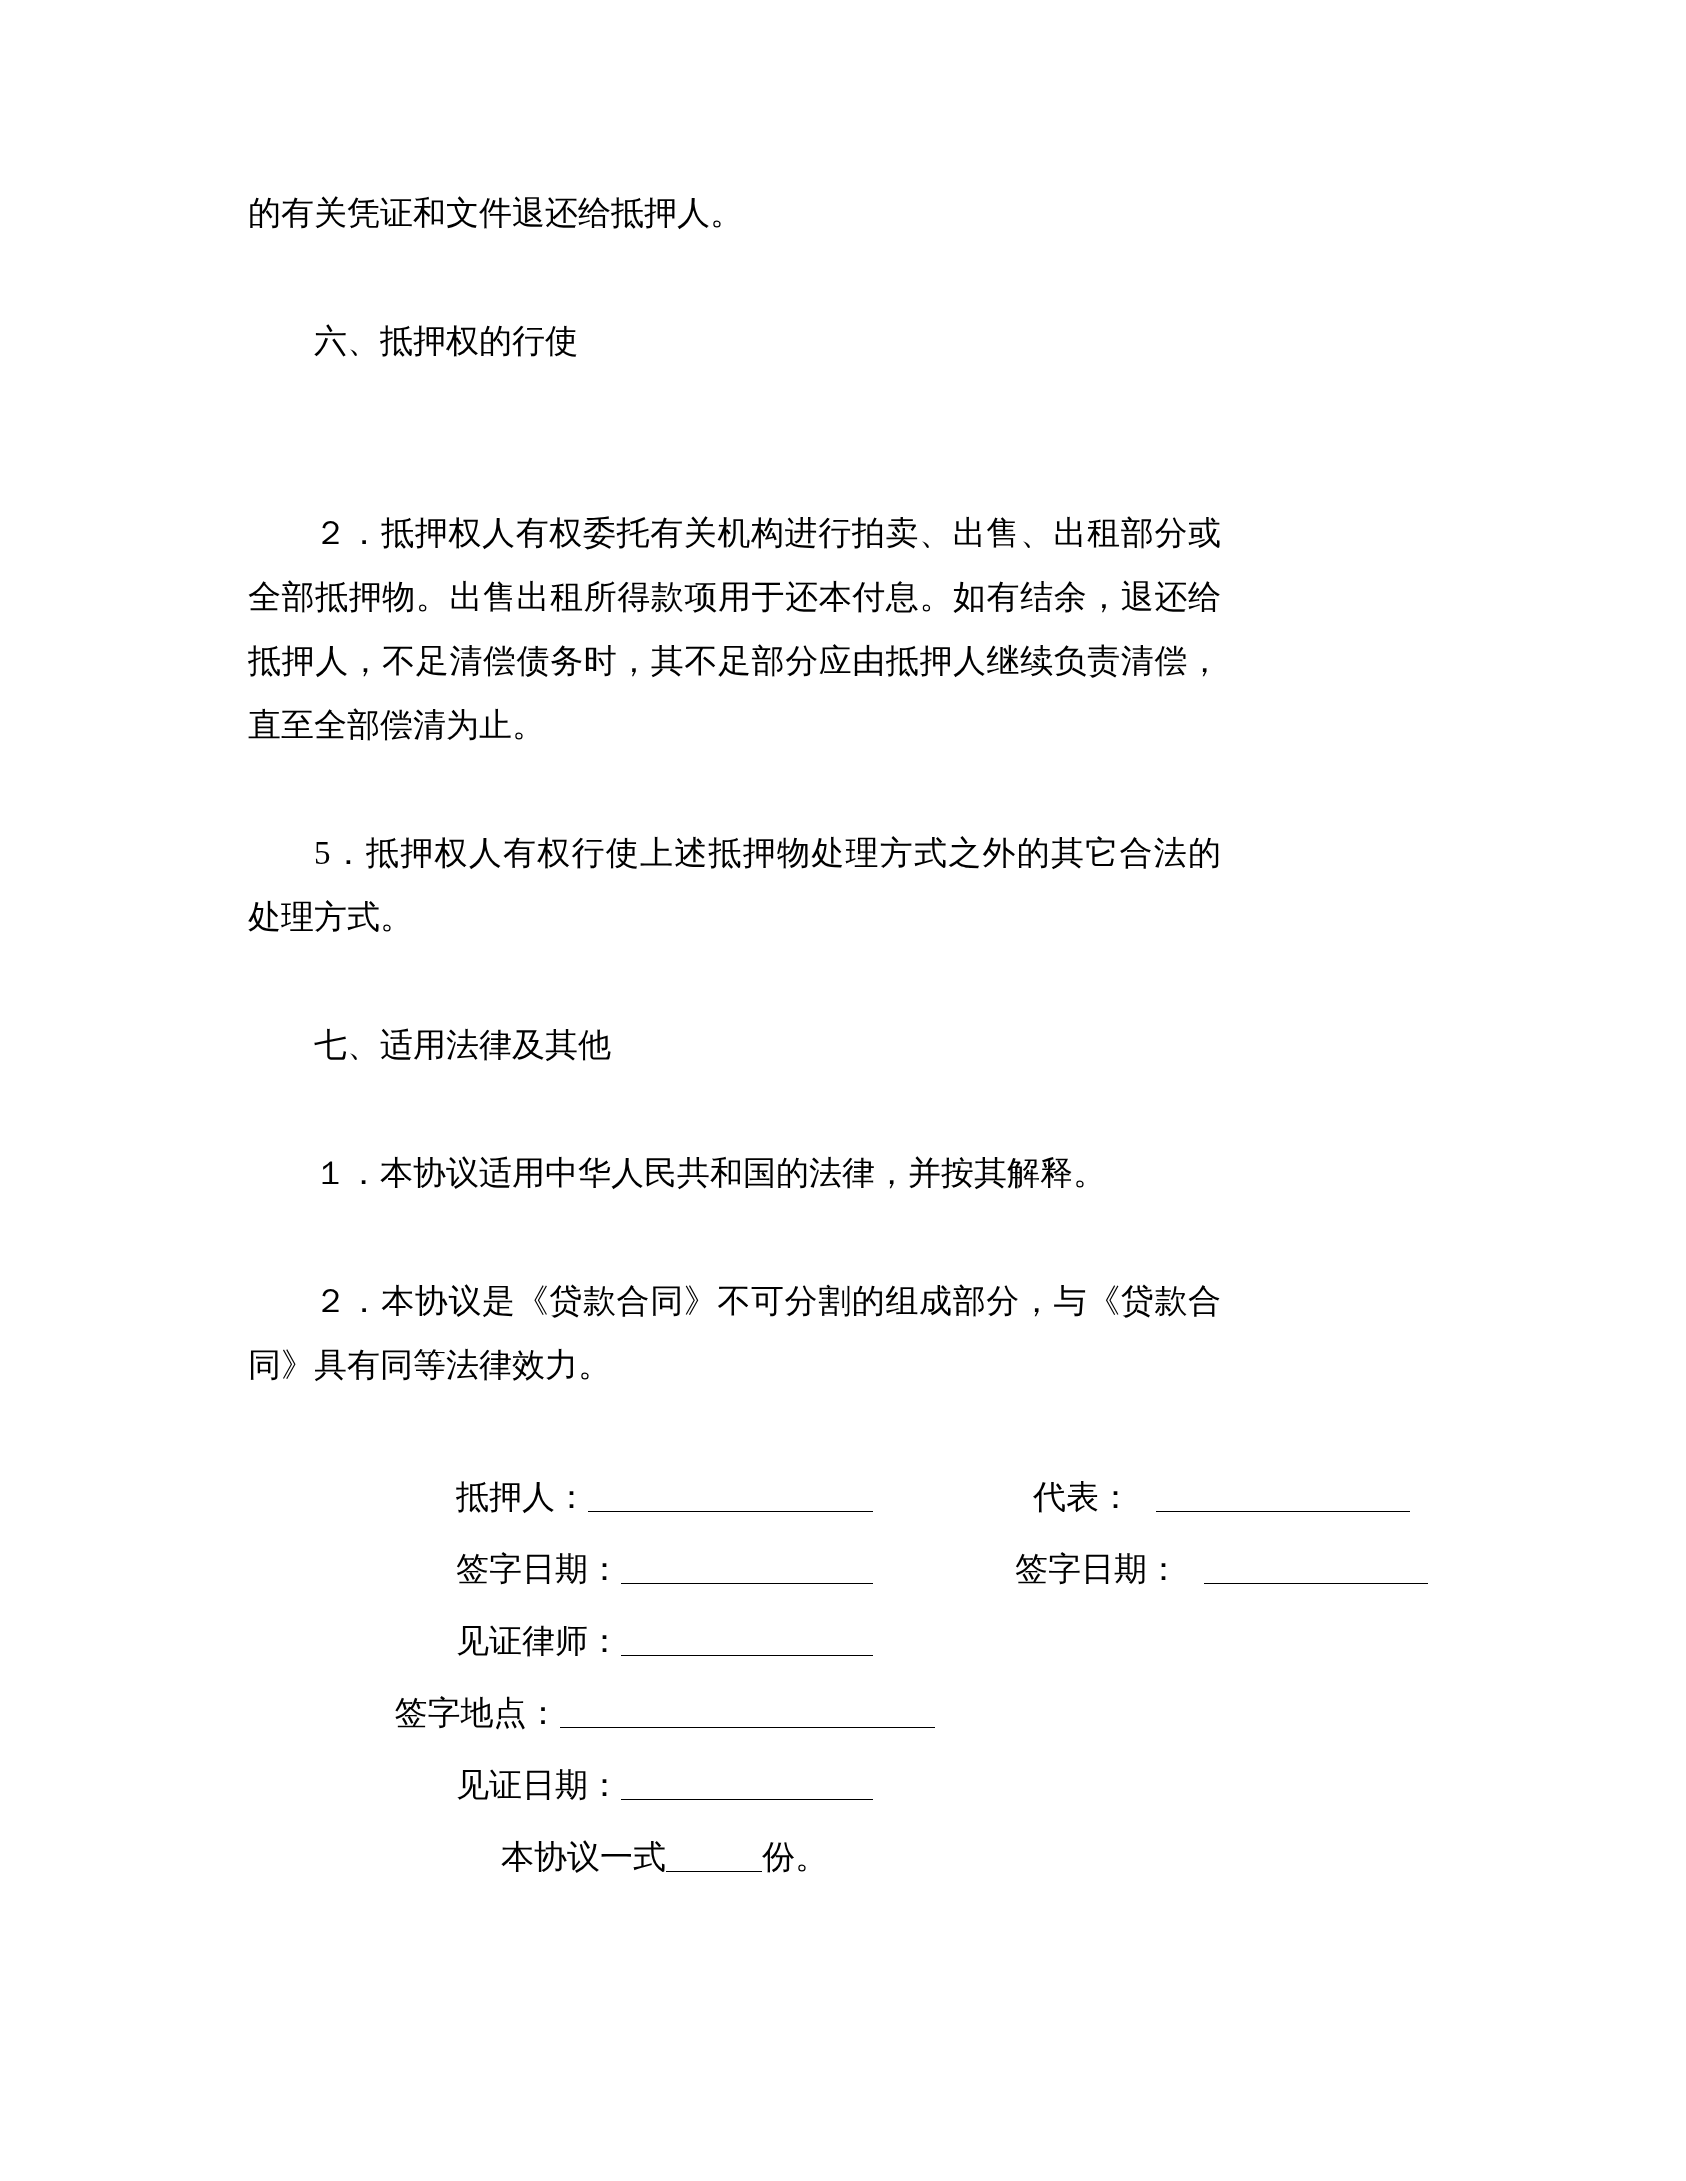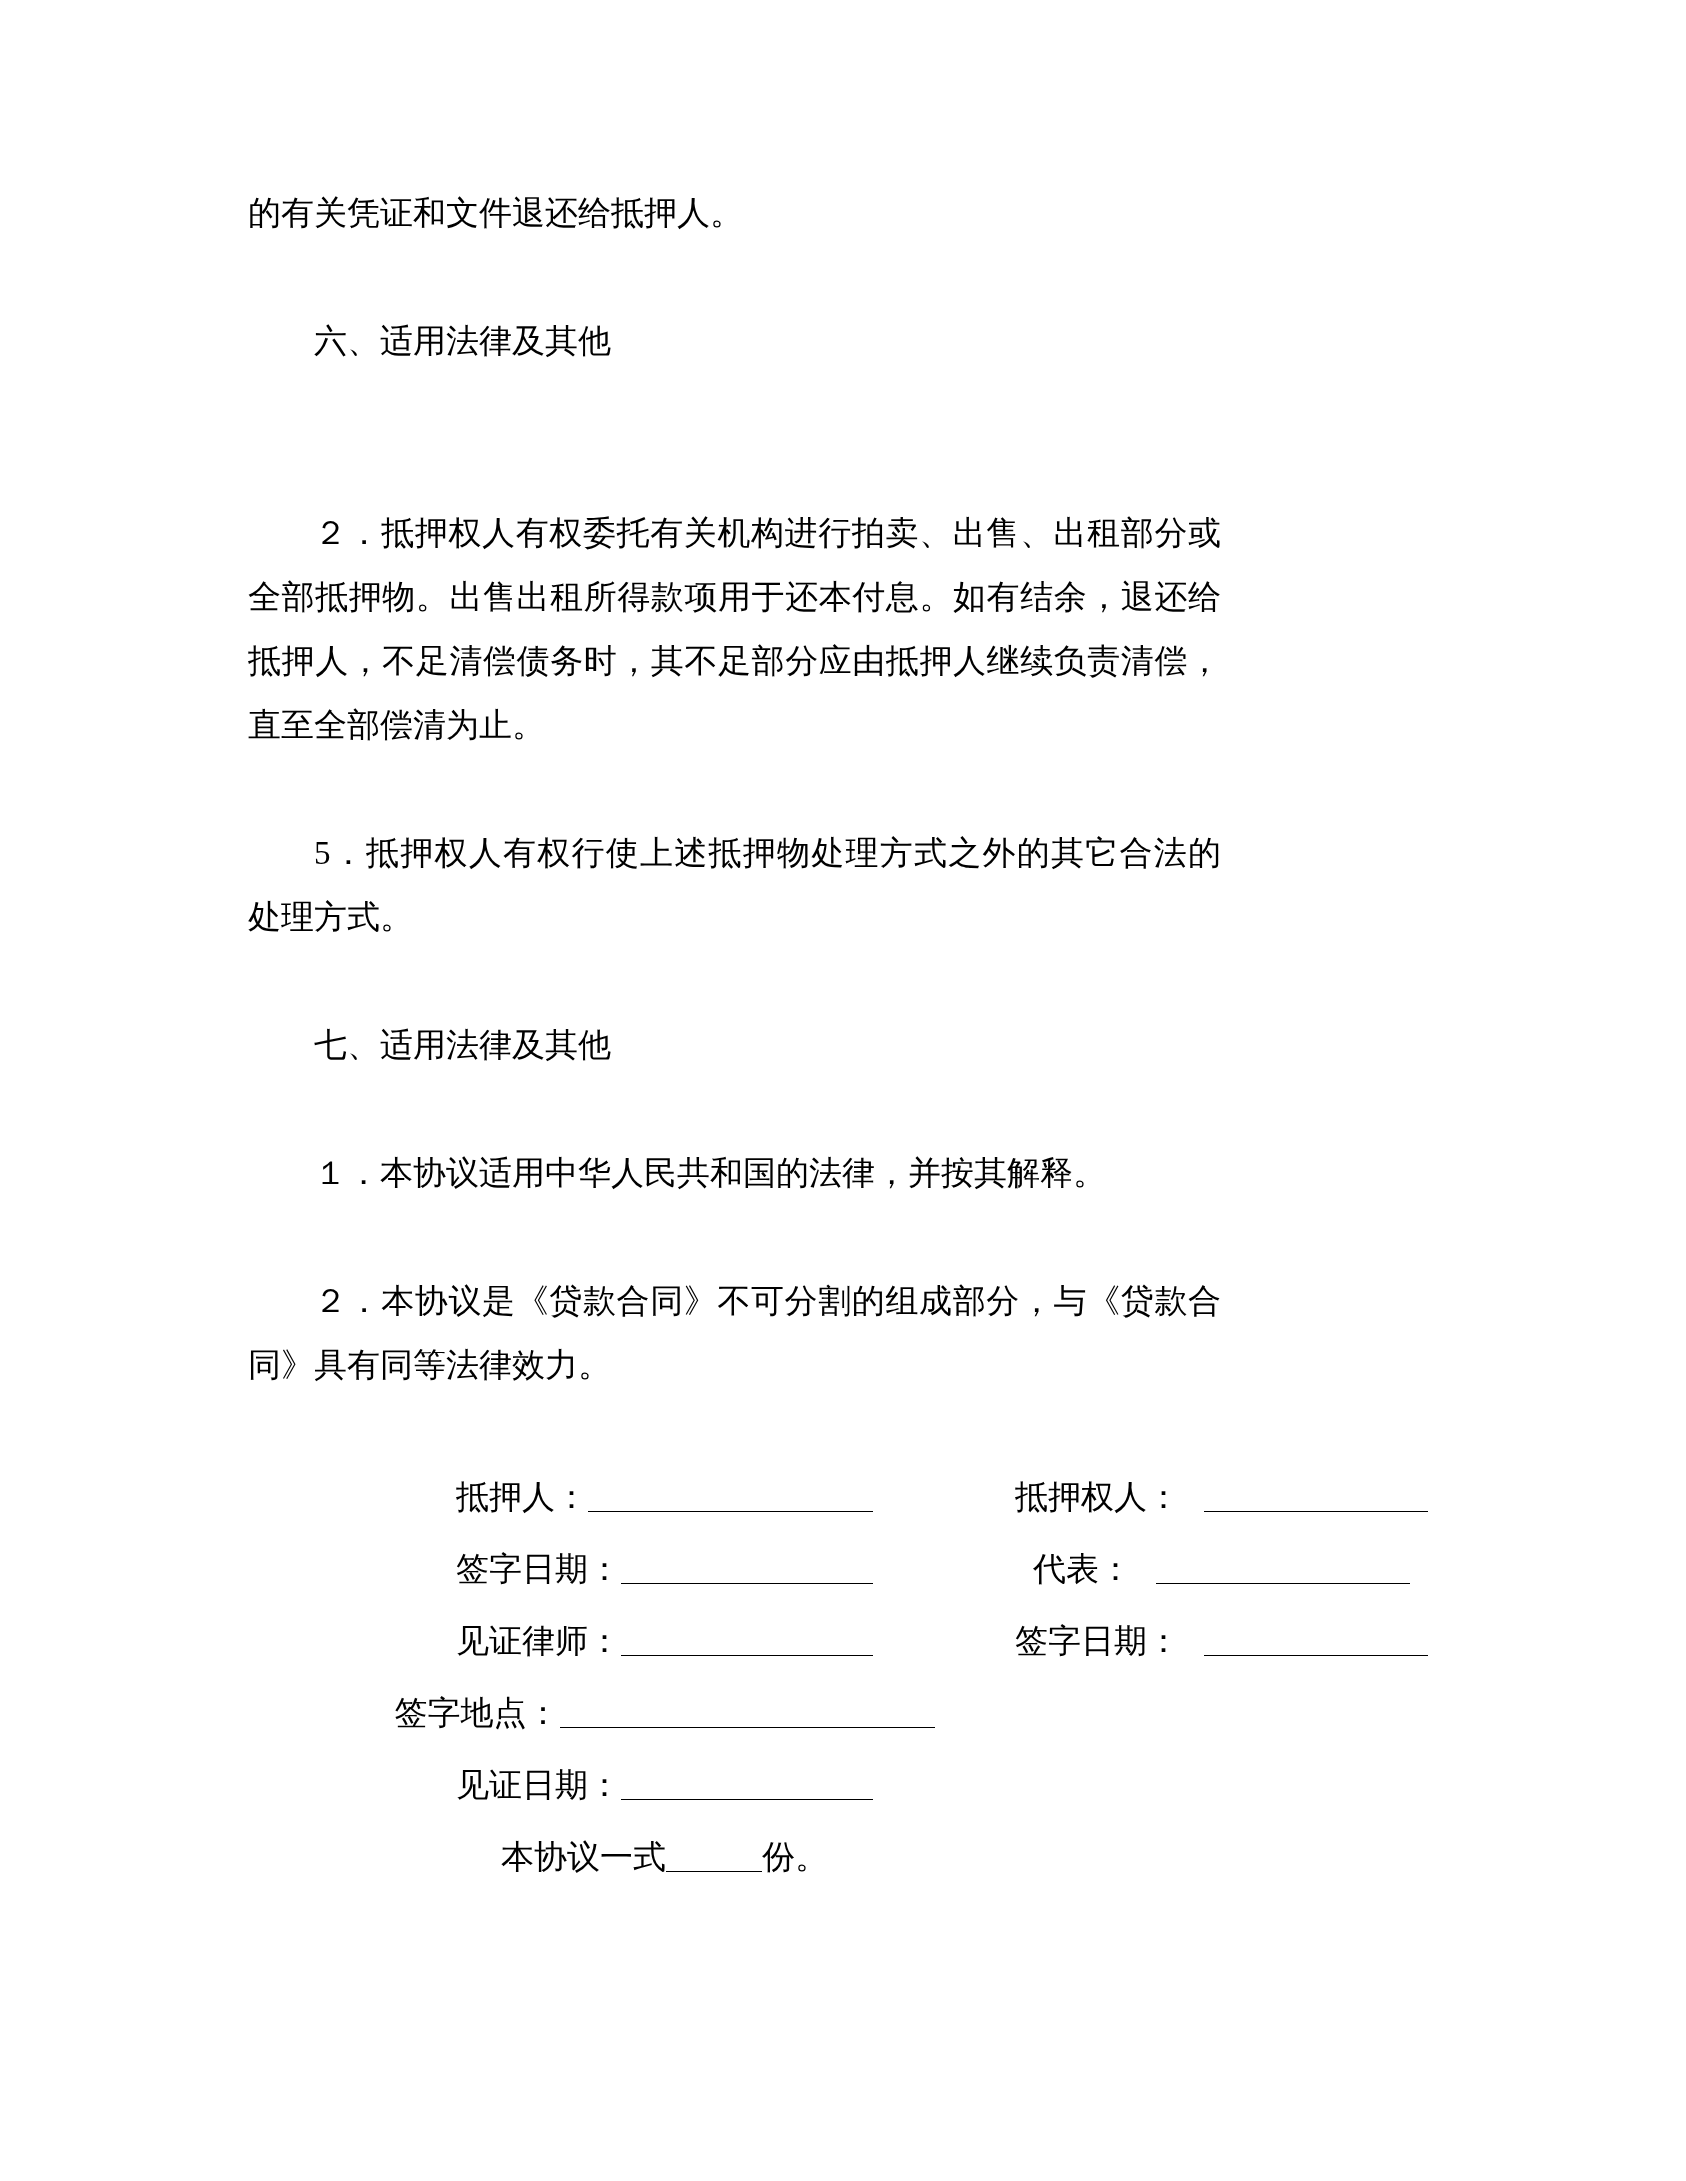--- a/index.html
+++ b/index.html
@@ -67,21 +67,21 @@
   .gap  { margin-left: 24px; }
 </style>
 </head>
 <body>
 
 <div class="page">
 
   <p class="body-text">的有关凭证和文件退还给抵押人。</p>
   <div class="spacer"></div>
 
-  <p class="body-text indent">六、适用法律及其他</p>
+  <p class="body-text indent">六、抵押权的行使</p>
   <div class="spacer"></div>
 
   <div class="spacer"></div>
 
   <p class="body-text indent">２．抵押权人有权委托有关机构进行拍卖、出售、出租部分或全部抵押物。出售出租所得款项用于还本付息。如有结余，退还给抵押人，不足清偿债务时，其不足部分应由抵押人继续负责清偿，直至全部偿清为止。</p>
   <div class="spacer"></div>
 
   <p class="body-text indent">5．抵押权人有权行使上述抵押物处理方式之外的其它合法的处理方式。</p>
   <div class="spacer"></div>
 
@@ -110,23 +110,20 @@
       </div>
       <div class="sig-row">
         <span>见证日期：</span><span class="uline w274"></span>
       </div>
       <div class="sig-row">
         <span>本协议一式</span><span class="uline w105"></span><span>份。</span>
       </div>
     </div>
     <div class="sig-right">
       <div class="sig-row">
-        <span>抵押权人：</span><span class="uline w244 gap"></span>
-      </div>
-      <div class="sig-row">
         <span>代表：</span><span class="uline w277 gap"></span>
       </div>
       <div class="sig-row">
         <span>签字日期：</span><span class="uline w244 gap"></span>
       </div>
     </div>
   </div>
 
 </div>
 

